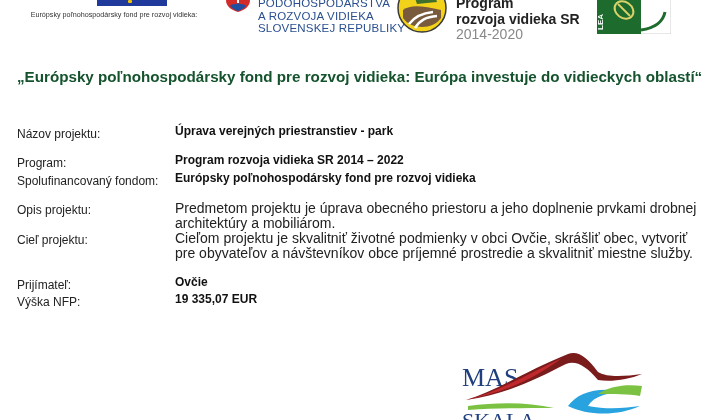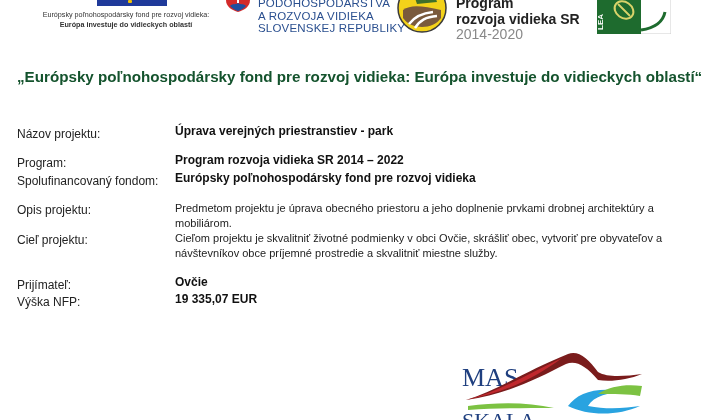--- a/index.html
+++ b/index.html
@@ -3,49 +3,48 @@
 <meta charset="utf-8">
 <style>
   html, body { margin: 0; padding: 0; background: #ffffff; }
   body { width: 720px; height: 420px; position: relative; overflow: hidden;
          font-family: "Liberation Sans", "DejaVu Sans", sans-serif; color: #1a1a1a; }
   .abs { position: absolute; }
 
   
   .eu-flag { left: 97px; top: -8px; width: 70px; height: 14px; background: #1f3a9a; }
   .eu-flag .star { position: absolute; left: 31px; top: 8px; width: 4px; height: 3px; background: #f2c200; border-radius: 1px; }
-  .eu-caption { left: 36px; top: 10px; width: 180px; text-align: center; font-size: 7.2px; line-height: 10px; color: #333; }
+  .eu-caption { left: 24px; top: 10px; width: 180px; text-align: center; font-size: 7.2px; line-height: 10px; color: #333; }
   .eu-caption .b { font-weight: bold; }
 
   .sk-shield { left: 224px; top: -6px; width: 28px; height: 18px; }
   .ministry { left: 258px; top: -3px; font-size: 11.5px; line-height: 12.5px; color: #2a4f8f; font-weight: normal; letter-spacing: 0.2px; }
 
   .prv-emblem { left: 393px; top: -12px; width: 58px; height: 46px; }
   .prv-text { left: 456px; top: -4px; font-size: 14px; line-height: 15.5px; color: #222; font-weight: bold; }
   .prv-text .yr { font-weight: normal; color: #888; }
 
   .leader { left: 597px; top: -4px; width: 74px; height: 38px; }
 
   .headline { left: 17px; top: 68px; font-size: 15.2px; font-weight: bold; color: #14532d; white-space: nowrap; }
 
   .lbl { left: 17px; font-size: 12px; color: #222; }
   .val-big { left: 175px; font-size: 12px; font-weight: bold; color: #111; white-space: nowrap; }
-  .val-txt { left: 175px; font-size: 11px; color: #222; line-height: 15px; width: 535px; }
+  .val-txt { left: 175px; font-size: 14px; color: #222; line-height: 15px; width: 535px; }
 
   .mas-logo { left: 458px; top: 350px; width: 190px; height: 70px; }
 </style>
 </head>
 <body>
 
 <div class="abs eu-flag">
     <span class="star"></span>
   </div>
 <div class="abs eu-caption">
   <div>Európsky poľnohospodársky fond pre rozvoj vidieka:</div>
-  <div class="b">Európa investuje do vidieckych oblastí</div>
 </div>
 
 <svg class="abs sk-shield" viewBox="0 0 28 18">
   <path d="M2 0 H26 V6 C26 13 20 16 14 18 C8 16 2 13 2 6 Z" fill="#d32a2a"></path>
   <path d="M6 12 C9 9 12 11 14 9 C16 11 19 9 22 12 C19 15 17 16 14 17 C11 16 9 15 6 12 Z" fill="#1e4fa0"></path>
   <rect x="13" y="0" width="2" height="9" fill="#ffffff"></rect>
 </svg>
 <div class="abs ministry">
   <div>PODOHOSPODÁRSTVA</div>
   <div>A ROZVOJA VIDIEKA</div>

